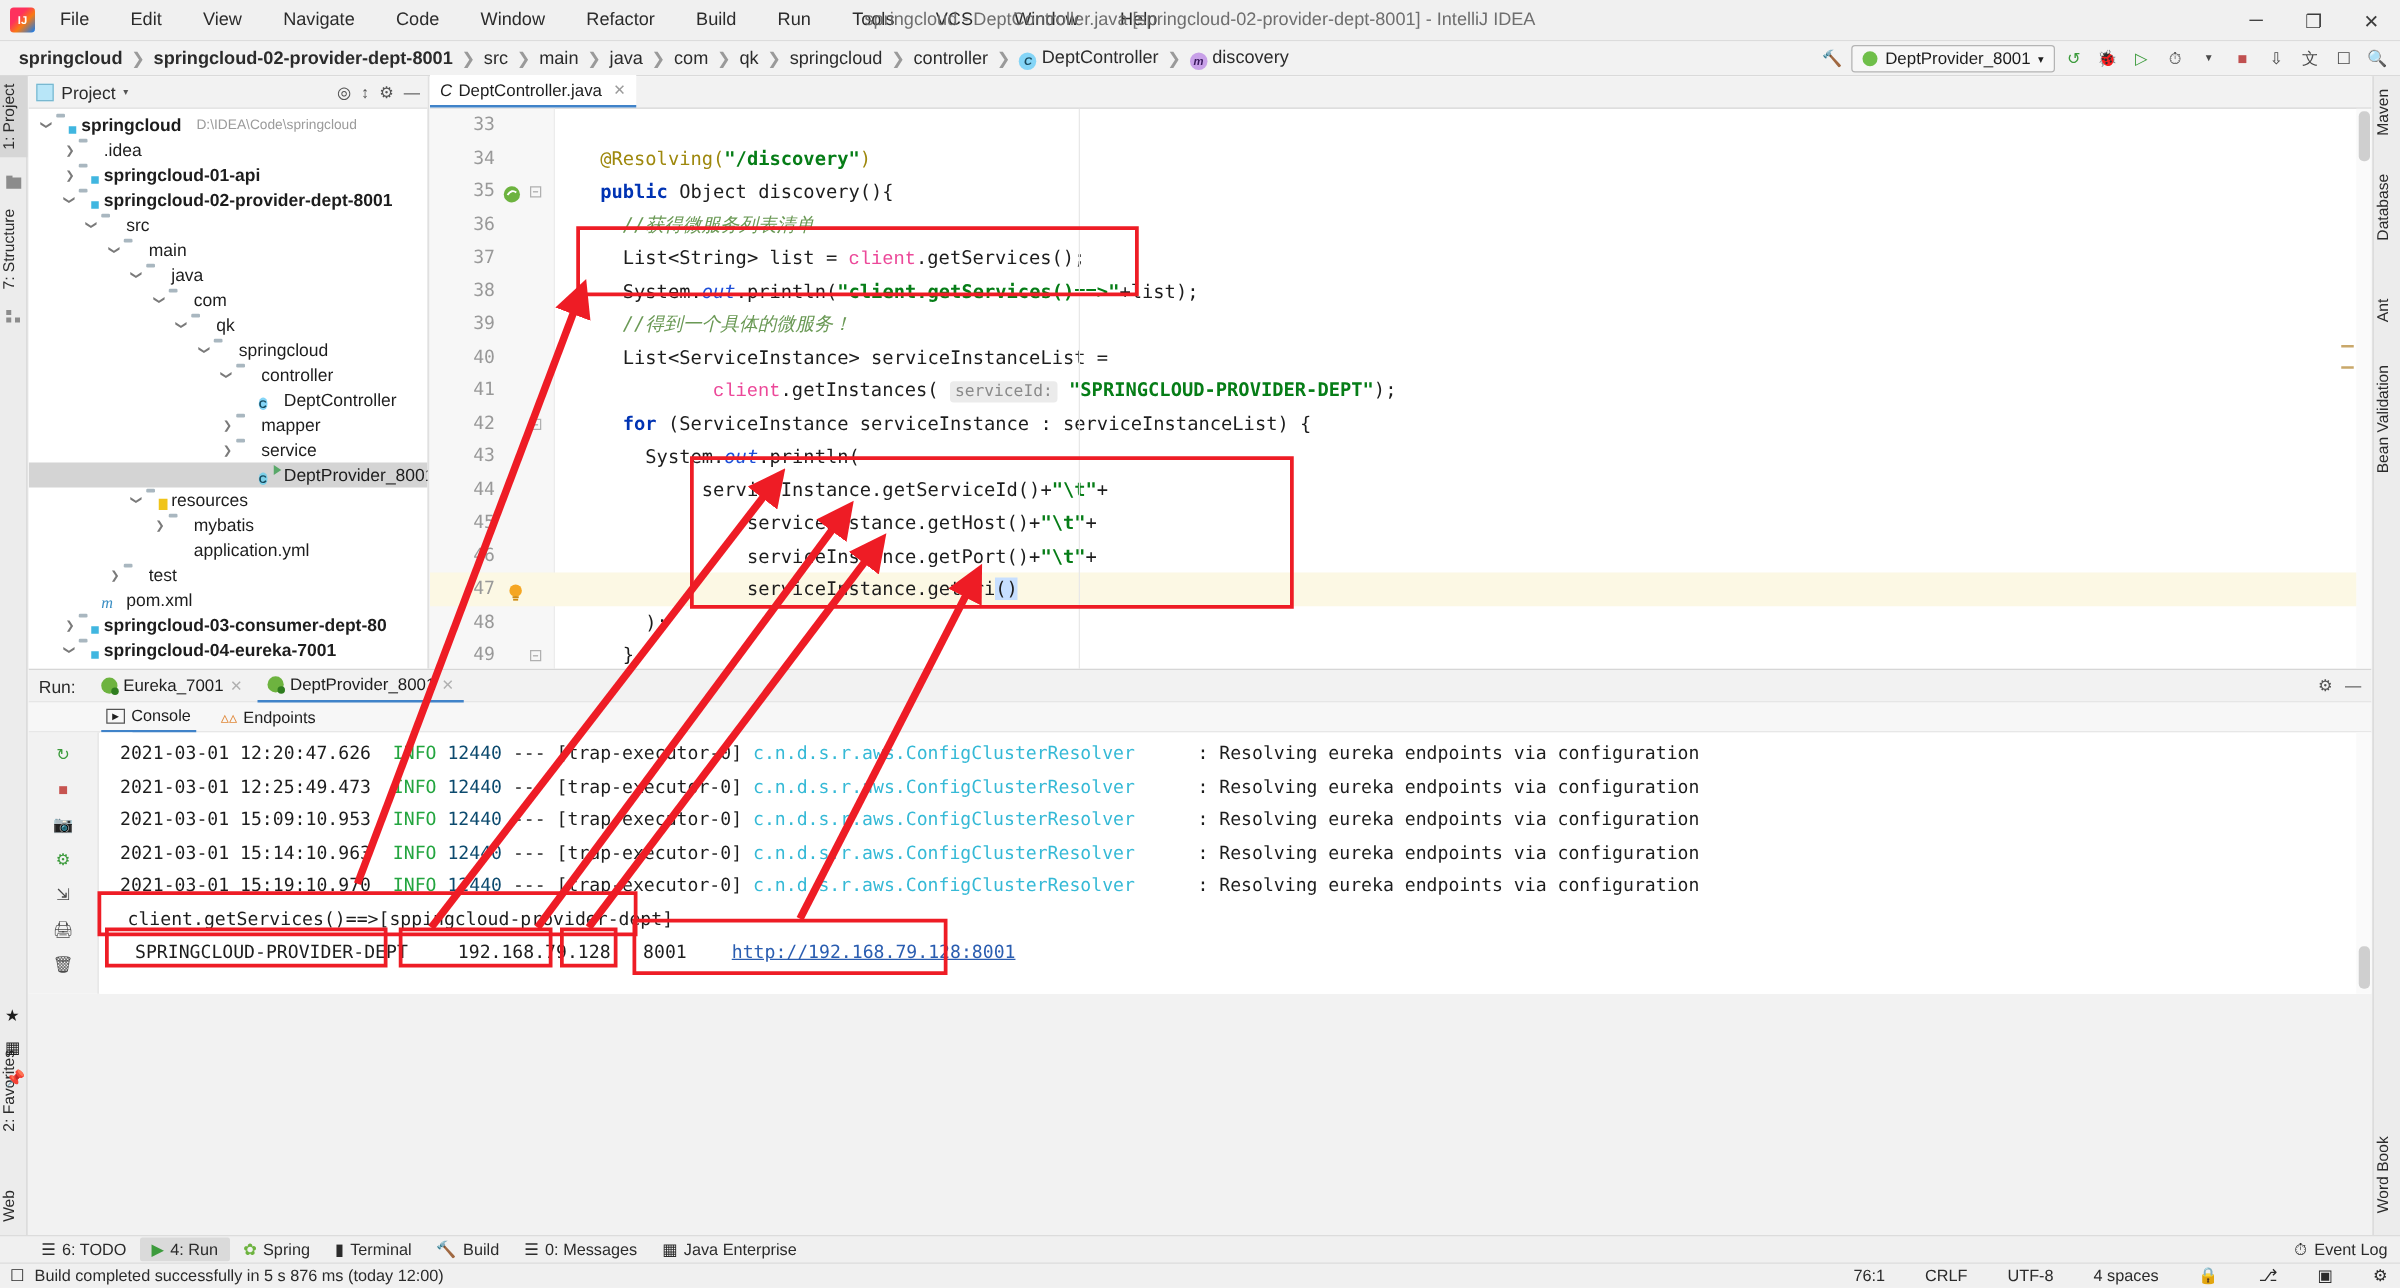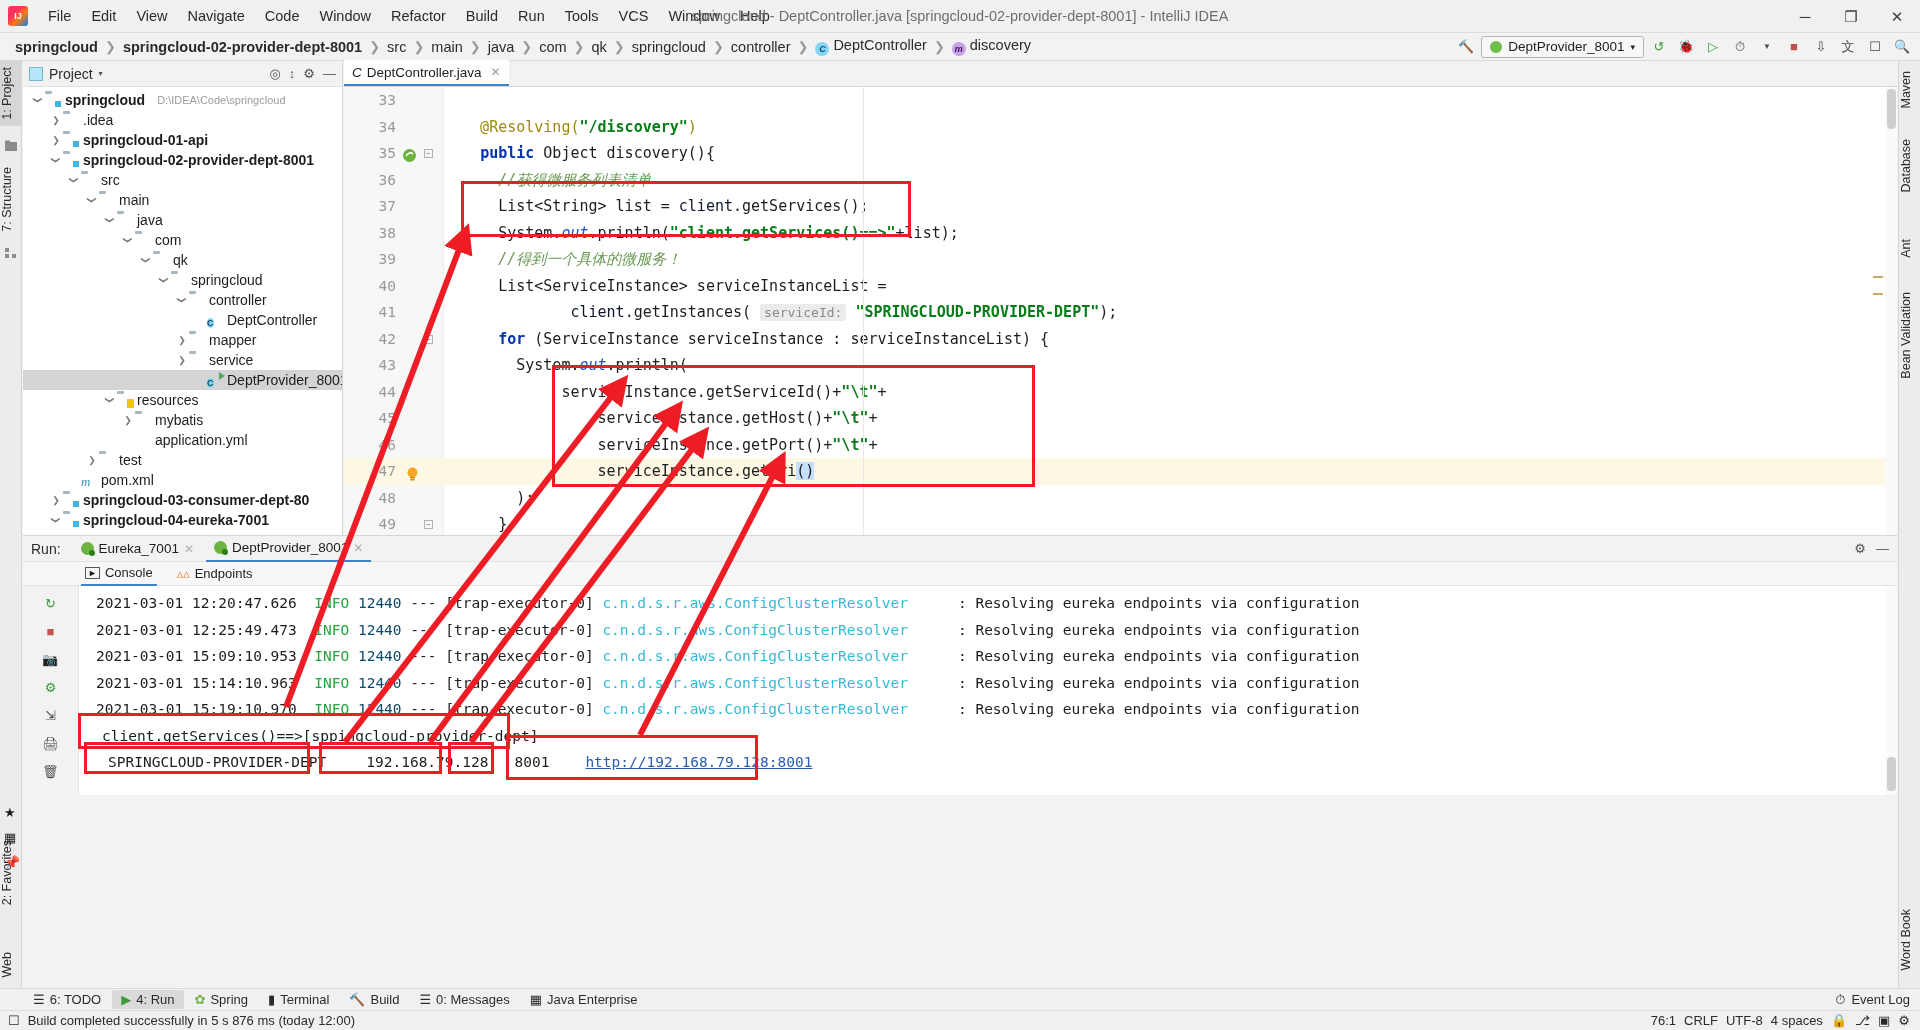--- a/index.html
+++ b/index.html
@@ -23,21 +23,21 @@
   }
   .ij-logo {
     width:20px; height:20px; margin-left:8px; margin-right:10px;
     background:linear-gradient(135deg,#fe315d 0%,#fe315d 35%,#f97a12 60%,#087cfa 100%);
     border-radius:3px; position:relative; flex:none;
   }
   .ij-logo::after{
     content:"IJ"; position:absolute; inset:0; color:#fff; font-size:9px;
     font-weight:bold; display:flex; align-items:center; justify-content:center;
   }
-  .menu { display:flex; gap:0px; }
+  .menu { display:flex; gap:13px; }
   .menu-item {
     padding:3px 10px; font-size:14.5px; color:#2b2b2b; cursor:default;
   }
   .win-title {
     position:absolute; left:0; right:0; text-align:center;
     font-size:14.5px; color:#6e6e6e; pointer-events:none;
   }
   .win-buttons { position:absolute; right:0; top:0; height:33px; display:flex; align-items:center; }
   .win-btn { width:46px; height:33px; display:flex; align-items:center; justify-content:center;
     font-size:15px; color:#3c3c3c; }
@@ -154,21 +154,21 @@
   .cline.hl { background:#fcf8e4; }
   .lnum {
     position:absolute; left:0; width:52px; text-align:right; color:#999;
     font-size:14.5px; font-family:"DejaVu Sans Mono",monospace;
   }
   .codetext { position:absolute; left:100px; }
   .kw { color:#0033b3; font-weight:bold; }
   .str { color:#067d17; font-weight:bold; }
   .cmt-cn { color:#6a9955; font-style:italic; }
   .ann { color:#9e880d; }
-  .fld { color:#0f172a; }
+  .fld { color:#ec4899;font-family:Liberation Mono, monospace; }
   .stat { color:#1d4ed8; font-style:italic; }
   .hint { background:#ebebeb; color:#8a8a8a; font-size:13px; padding:1px 4px; border-radius:3px;}
   .sel-tok { background:#c7dfff; }
   .mark-green { position:absolute; left:58px; width:16px; height:16px; top:5px; }
   .bulb { position:absolute; left:62px; top:6px; width:13px;height:13px; }
   .fold { position:absolute; left:80px; top:9px; width:9px; height:9px; border:1px solid #b0b0b0; color:#888;
      font-size:8px; line-height:7px; text-align:center; }
   .vline { position:absolute; top:0; bottom:0; width:1px; background:#e8e8e8; }
   .editor-scroll { position:absolute; right:0; top:26px; width:12px; bottom:0; background:#fafafa;}
   .editor-scroll .thumb{ position:absolute; right:1px; top:2px; width:9px; height:40px; background:#cfcfcf; border-radius:4px;}
@@ -208,21 +208,21 @@
   .btab { display:flex; align-items:center; gap:5px; font-size:13px; padding:2px 9px; color:#2b2b2b;}
   .btab.active { background:#dadada; border-radius:2px; }
   .bottombar-right { margin-left:auto; display:flex; align-items:center; gap:6px; padding-right:10px; font-size:13px; color:#2b2b2b;}
 
   
   .statusbar {
     position:absolute; left:0; bottom:0; width:1920px; height:20px;
     background:#f0f0f0; border-top:1px solid #dcdcdc; display:flex; align-items:center;
     font-size:13px; color:#2b2b2b; padding-left:8px; gap:8px;
   }
-  .statusbar-right{ margin-left:auto; display:flex; align-items:center; gap:8px; padding-right:10px;}
+  .statusbar-right{ margin-left:auto; display:flex; align-items:center; gap:32px; padding-right:10px;}
 
   
   .anno { position:absolute; border:3px solid #ee1c25; pointer-events:none; }
   .anno-svg { position:absolute; left:0; top:0; width:1920px; height:1030px; pointer-events:none; }
 </style>
 </head>
 <body>
 
 <div class="ide">
 

